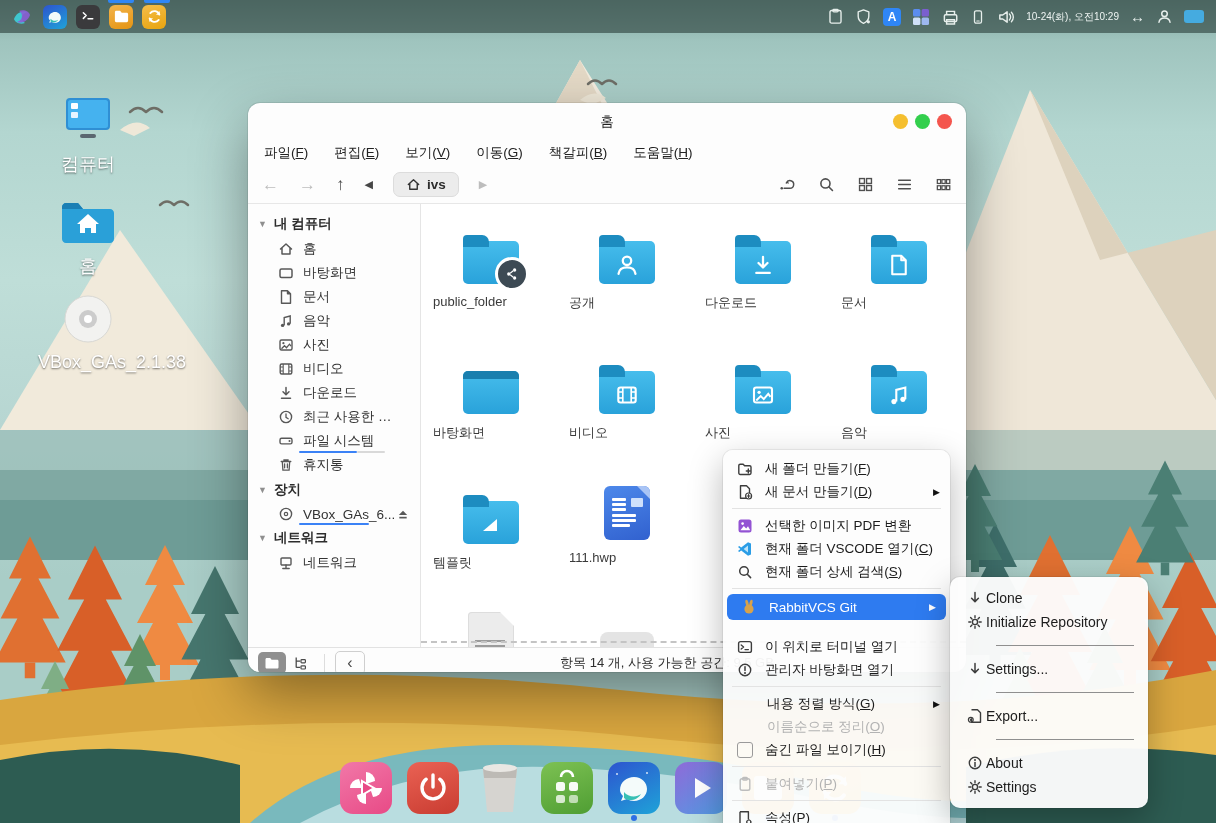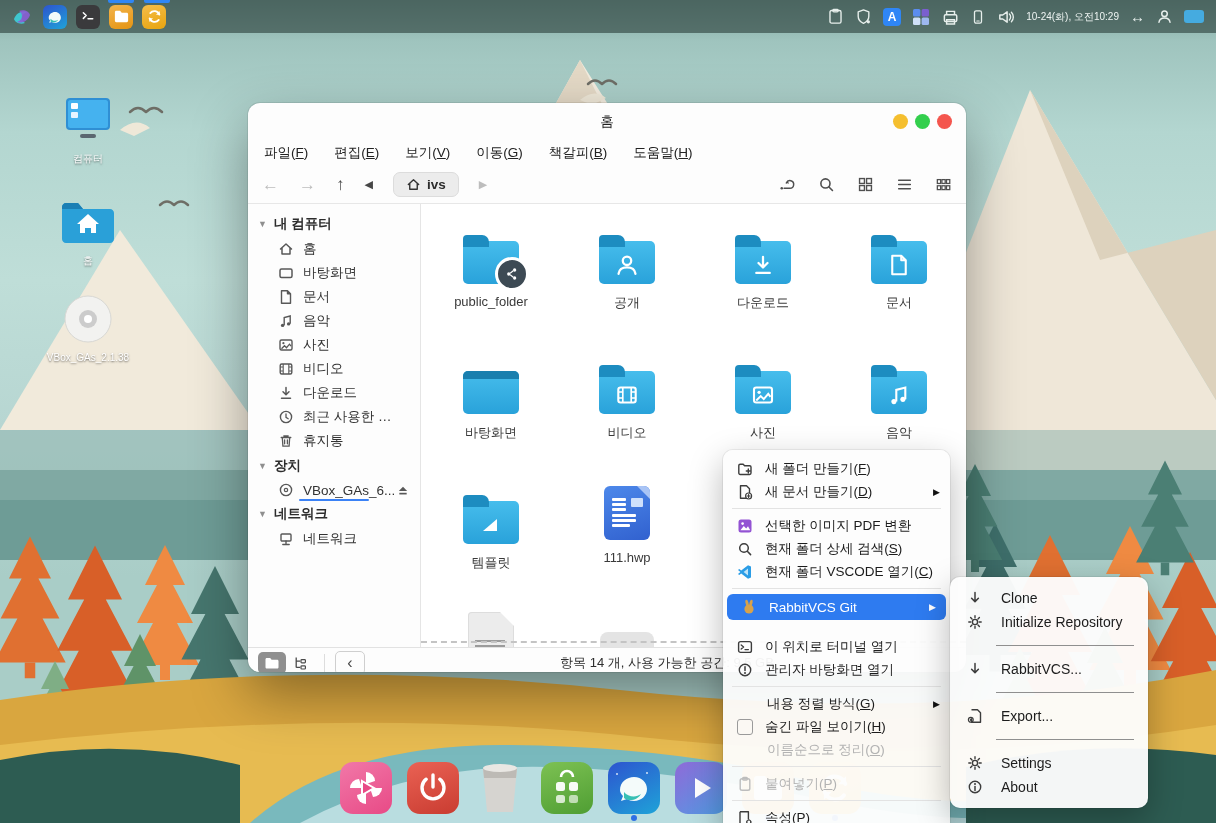--- a/index.html
+++ b/index.html
@@ -18,21 +18,21 @@
          display:flex;align-items:center;color:#e7efec;z-index:30;}
   .pgroup{display:flex;align-items:center;gap:9px;padding:0 10px;}
   .papp{width:24px;height:24px;border-radius:6px;display:flex;align-items:center;justify-content:center;flex:0 0 auto;}
   .pind{position:absolute;top:0;height:3px;width:26px;background:#2f86f6;border-radius:0 0 2px 2px;}
   .ptray{display:flex;align-items:center;gap:11px;margin-left:auto;padding-right:12px;}
   .ptray svg{display:block;}
   #clock{font-size:10px;color:#eef4f2;white-space:nowrap;}
   .ublue{width:20px;height:13px;background:#45aBe0;border-radius:3px;}
 
   
-  .dicon{width:100px;text-align:center;color:#fff;font-size:10px;text-shadow:0 1px 2px rgba(0,0,0,.55);}
+  .dicon{width:100px;text-align:center;color:#fff;font-size:18px;text-shadow:0 1px 2px rgba(0,0,0,.55);}
   .dicon .art{height:56px;display:flex;align-items:flex-end;justify-content:center;margin-bottom:8px;}
 
   
   #win{left:248px;top:103px;width:718px;height:569px;background:#fdfdfd;border-radius:12px;
        box-shadow:0 22px 55px rgba(0,0,0,.38),0 0 0 1px rgba(0,0,0,.08);z-index:20;overflow:hidden;}
   #titlebar{height:37px;position:relative;display:flex;align-items:center;justify-content:center;}
   #wtitle{font-size:14px;color:#1f1f1f;}
   .lights{position:absolute;right:14px;top:11px;display:flex;gap:7px;}
   .light{width:15px;height:15px;border-radius:50%;}
   #menubar{height:26px;display:flex;align-items:center;gap:26px;padding:0 16px;font-size:13.5px;color:#222;}
@@ -45,21 +45,21 @@
   #body{display:flex;height:443px;}
   #sidebar{width:172px;border-right:1px solid #e5e5e5;padding-top:7px;font-size:13.5px;color:#333;overflow:hidden;}
   .shead{display:flex;align-items:center;gap:7px;font-weight:bold;color:#2d2d2d;padding:4px 0 4px 10px;}
   .shead .tri{color:#8f8f8f;font-size:9px;}
   .srow{display:flex;align-items:center;gap:9px;padding:3px 0 3px 30px;position:relative;}
   .srow svg{flex:0 0 auto;color:#585858;}
   .ubar{position:absolute;left:51px;bottom:0px;height:2px;border-radius:1px;background:#3b82f6;}
   .ubar.gray{background:#d9d9d9;}
   .eject{position:absolute;right:10px;top:4px;color:#333;}
   #content{flex:1;position:relative;background:#fff;overflow:hidden;}
-  .fcell{position:absolute;width:116px;text-align:center;}
+  .fcell{position:absolute;width:116px;text-align:left;}
   .fcell .art{height:58px;display:flex;align-items:flex-end;justify-content:center;}
   .fcell .lbl{margin-top:10px;font-size:13px;color:#3a3a3a;}
   .folder{position:relative;width:56px;height:43px;border-radius:5px;
           background:linear-gradient(180deg,#46bdec,#29a2da);}
   .folder .tab{position:absolute;top:-6px;left:0;width:26px;height:12px;background:#1d8cc0;border-radius:4px 7px 0 0;}
   .folder.plain .strip{position:absolute;top:0;left:0;right:0;height:8px;background:#1a7fae;border-radius:5px 5px 0 0;}
   .fglyph{position:absolute;inset:4px 0 0 0;display:flex;align-items:center;justify-content:center;color:#fff;}
   .badge-share{position:absolute;right:-10px;bottom:-7px;width:28px;height:28px;border-radius:50%;
                background:#3d4a54;border:3px solid #fff;display:flex;align-items:center;justify-content:center;color:#fff;}
   .hwp{position:relative;width:46px;height:54px;border-radius:6px;background:linear-gradient(160deg,#4d88ea,#3161cf);}
@@ -85,21 +85,21 @@
   .mi .chev{margin-left:auto;font-size:9px;color:#111;}
   .mi.disabled{color:#b3b3b3;}
   .mi.disabled .ic{color:#bdbdbd;}
   .mi.noicon{padding-left:44px;}
   .mi.highlight{background:#2e7bf0;border-radius:6px;margin:2px 4px;height:26px;color:#fff;}
   .mi.highlight .chev{color:#fff;}
   .msep{border-top:1px solid #e3e3e3;margin:5px 9px;}
   .checkbox{width:14px;height:14px;border:1.5px solid #9a9a9a;border-radius:3px;}
   #submenu{left:950px;top:577px;width:198px;background:rgba(253,253,253,.96);border-radius:10px;
            box-shadow:0 12px 34px rgba(0,0,0,.28),0 0 0 1px rgba(0,0,0,.06);padding:9px 0;z-index:41;font-size:14px;color:#1c1c1c;}
-  .si{display:flex;align-items:center;height:24px;padding:0 12px 0 16px;gap:17px;}
+  .si{display:flex;align-items:center;height:24px;padding:0 12px 0 16px;gap:2px;}
   .si .ic{width:18px;display:flex;justify-content:center;color:#3c3c3c;}
   .ssep{border-top:1px solid #8f8f8f;margin:11px 14px 11px 46px;}
 
   
   #dock{left:340px;top:762px;display:flex;align-items:flex-end;gap:15px;z-index:10;}
   .dockapp{width:52px;height:52px;border-radius:13px;display:flex;align-items:center;justify-content:center;position:relative;}
   .dot{position:absolute;left:50%;transform:translateX(-50%);bottom:-7px;width:6px;height:6px;border-radius:50%;background:#2f6fe4;}
 </style>
 </head>
 <body>
@@ -534,20 +534,28 @@
           <span>다운로드</span>
         </div>
       <div class="srow">
           <svg width="16" height="16" viewBox="0 0 16 16">
             <use href="#s-clock"></use>
           </svg>
           <span>최근 사용한 …</span>
         </div>
       <div class="srow">
           <svg width="16" height="16" viewBox="0 0 16 16">
+            <use href="#s-drive"></use>
+          </svg>
+          <span>파일 시스템</span>
+          <span class="ubar" style="width:58px"></span>
+          <span class="ubar gray" style="left:109px;width:28px"></span>
+        </div>
+      <div class="srow">
+          <svg width="16" height="16" viewBox="0 0 16 16">
             <use href="#s-trash"></use>
           </svg>
           <span>휴지통</span>
         </div>
       <div class="shead">
           <span class="tri">▼</span>
           <span>장치</span>
         </div>
       <div class="srow">
           <svg width="16" height="16" viewBox="0 0 16 16">
@@ -760,32 +768,32 @@
       <span class="ic">
         <svg width="16" height="16" viewBox="0 0 16 16">
           <use href="#s-pdfimg"></use>
         </svg>
       </span>
       <span>선택한 이미지 PDF 변환</span>
     </div>
   <div class="mi">
       <span class="ic">
         <svg width="16" height="16" viewBox="0 0 16 16">
+          <use href="#s-vscode"></use>
+        </svg>
+      </span>
+      <span class="accel">현재 폴더 VSCODE 열기(<u>C</u>)</span>
+    </div>
+  <div class="mi">
+      <span class="ic">
+        <svg width="16" height="16" viewBox="0 0 16 16">
           <use href="#s-search"></use>
         </svg>
       </span>
       <span class="accel">현재 폴더 상세 검색(<u>S</u>)</span>
-    </div>
-  <div class="mi">
-      <span class="ic">
-        <svg width="16" height="16" viewBox="0 0 16 16">
-          <use href="#s-vscode"></use>
-        </svg>
-      </span>
-      <span class="accel">현재 폴더 VSCODE 열기(<u>C</u>)</span>
     </div>
   <div class="msep"></div>
   <div class="mi highlight">
       <span class="ic">
         <svg width="16" height="16" viewBox="0 0 16 16">
           <use href="#s-rabbit"></use>
         </svg>
       </span>
       <span>RabbitVCS Git</span>
       <span class="chev">▶</span>
@@ -804,29 +812,29 @@
           <use href="#s-excl"></use>
         </svg>
       </span>
       <span>관리자 바탕화면 열기</span>
     </div>
   <div class="msep"></div>
   <div class="mi noicon">
       <span class="accel">내용 정렬 방식(<u>G</u>)</span>
       <span class="chev">▶</span>
     </div>
-  <div class="mi">
-      <span class="ic">
-        <span class="checkbox"></span>
-      </span>
-      <span class="accel">숨긴 파일 보이기(<u>H</u>)</span>
-    </div>
   <div class="mi noicon disabled">
       <span class="accel">이름순으로 정리(<u>O</u>)</span>
     </div>
+  <div class="mi">
+      <span class="ic">
+        <span class="checkbox"></span>
+      </span>
+      <span class="accel">숨긴 파일 보이기(<u>H</u>)</span>
+    </div>
   <div class="msep"></div>
   <div class="mi disabled">
       <span class="ic">
         <svg width="16" height="16" viewBox="0 0 16 16">
           <use href="#s-paste"></use>
         </svg>
       </span>
       <span class="accel">붙여넣기(<u>P</u>)</span>
     </div>
   <div class="msep"></div>
@@ -857,47 +865,47 @@
       </span>
       <span>Initialize Repository</span>
     </div>
   <div class="ssep"></div>
   <div class="si">
       <span class="ic">
         <svg width="16" height="16" viewBox="0 0 16 16">
           <use href="#s-arrowd"></use>
         </svg>
       </span>
-      <span>RabbitVCS...</span>
+      <span>Settings...</span>
     </div>
   <div class="ssep"></div>
   <div class="si">
       <span class="ic">
         <svg width="16" height="16" viewBox="0 0 16 16">
           <use href="#s-export"></use>
         </svg>
       </span>
       <span>Export...</span>
     </div>
   <div class="ssep"></div>
   <div class="si">
       <span class="ic">
         <svg width="16" height="16" viewBox="0 0 16 16">
+          <use href="#s-info"></use>
+        </svg>
+      </span>
+      <span>About</span>
+    </div>
+  <div class="si">
+      <span class="ic">
+        <svg width="16" height="16" viewBox="0 0 16 16">
           <use href="#s-gear"></use>
         </svg>
       </span>
       <span>Settings</span>
-    </div>
-  <div class="si">
-      <span class="ic">
-        <svg width="16" height="16" viewBox="0 0 16 16">
-          <use href="#s-info"></use>
-        </svg>
-      </span>
-      <span>About</span>
     </div>
 </div>
 
 <div id="panel" class="abs">
   <span class="pind" style="left:108px"></span>
   <span class="pind" style="left:144px"></span>
   <div class="pgroup">
     <span class="papp">
       <svg width="24" height="24" viewBox="0 0 24 24">
           <path d="M4 14c2-6 8-9 13-7-3 1-5 3-5 6 0 2 1 4 3 5-5 2-10-.5-11-4z" fill="#3fc6cf"></path>

